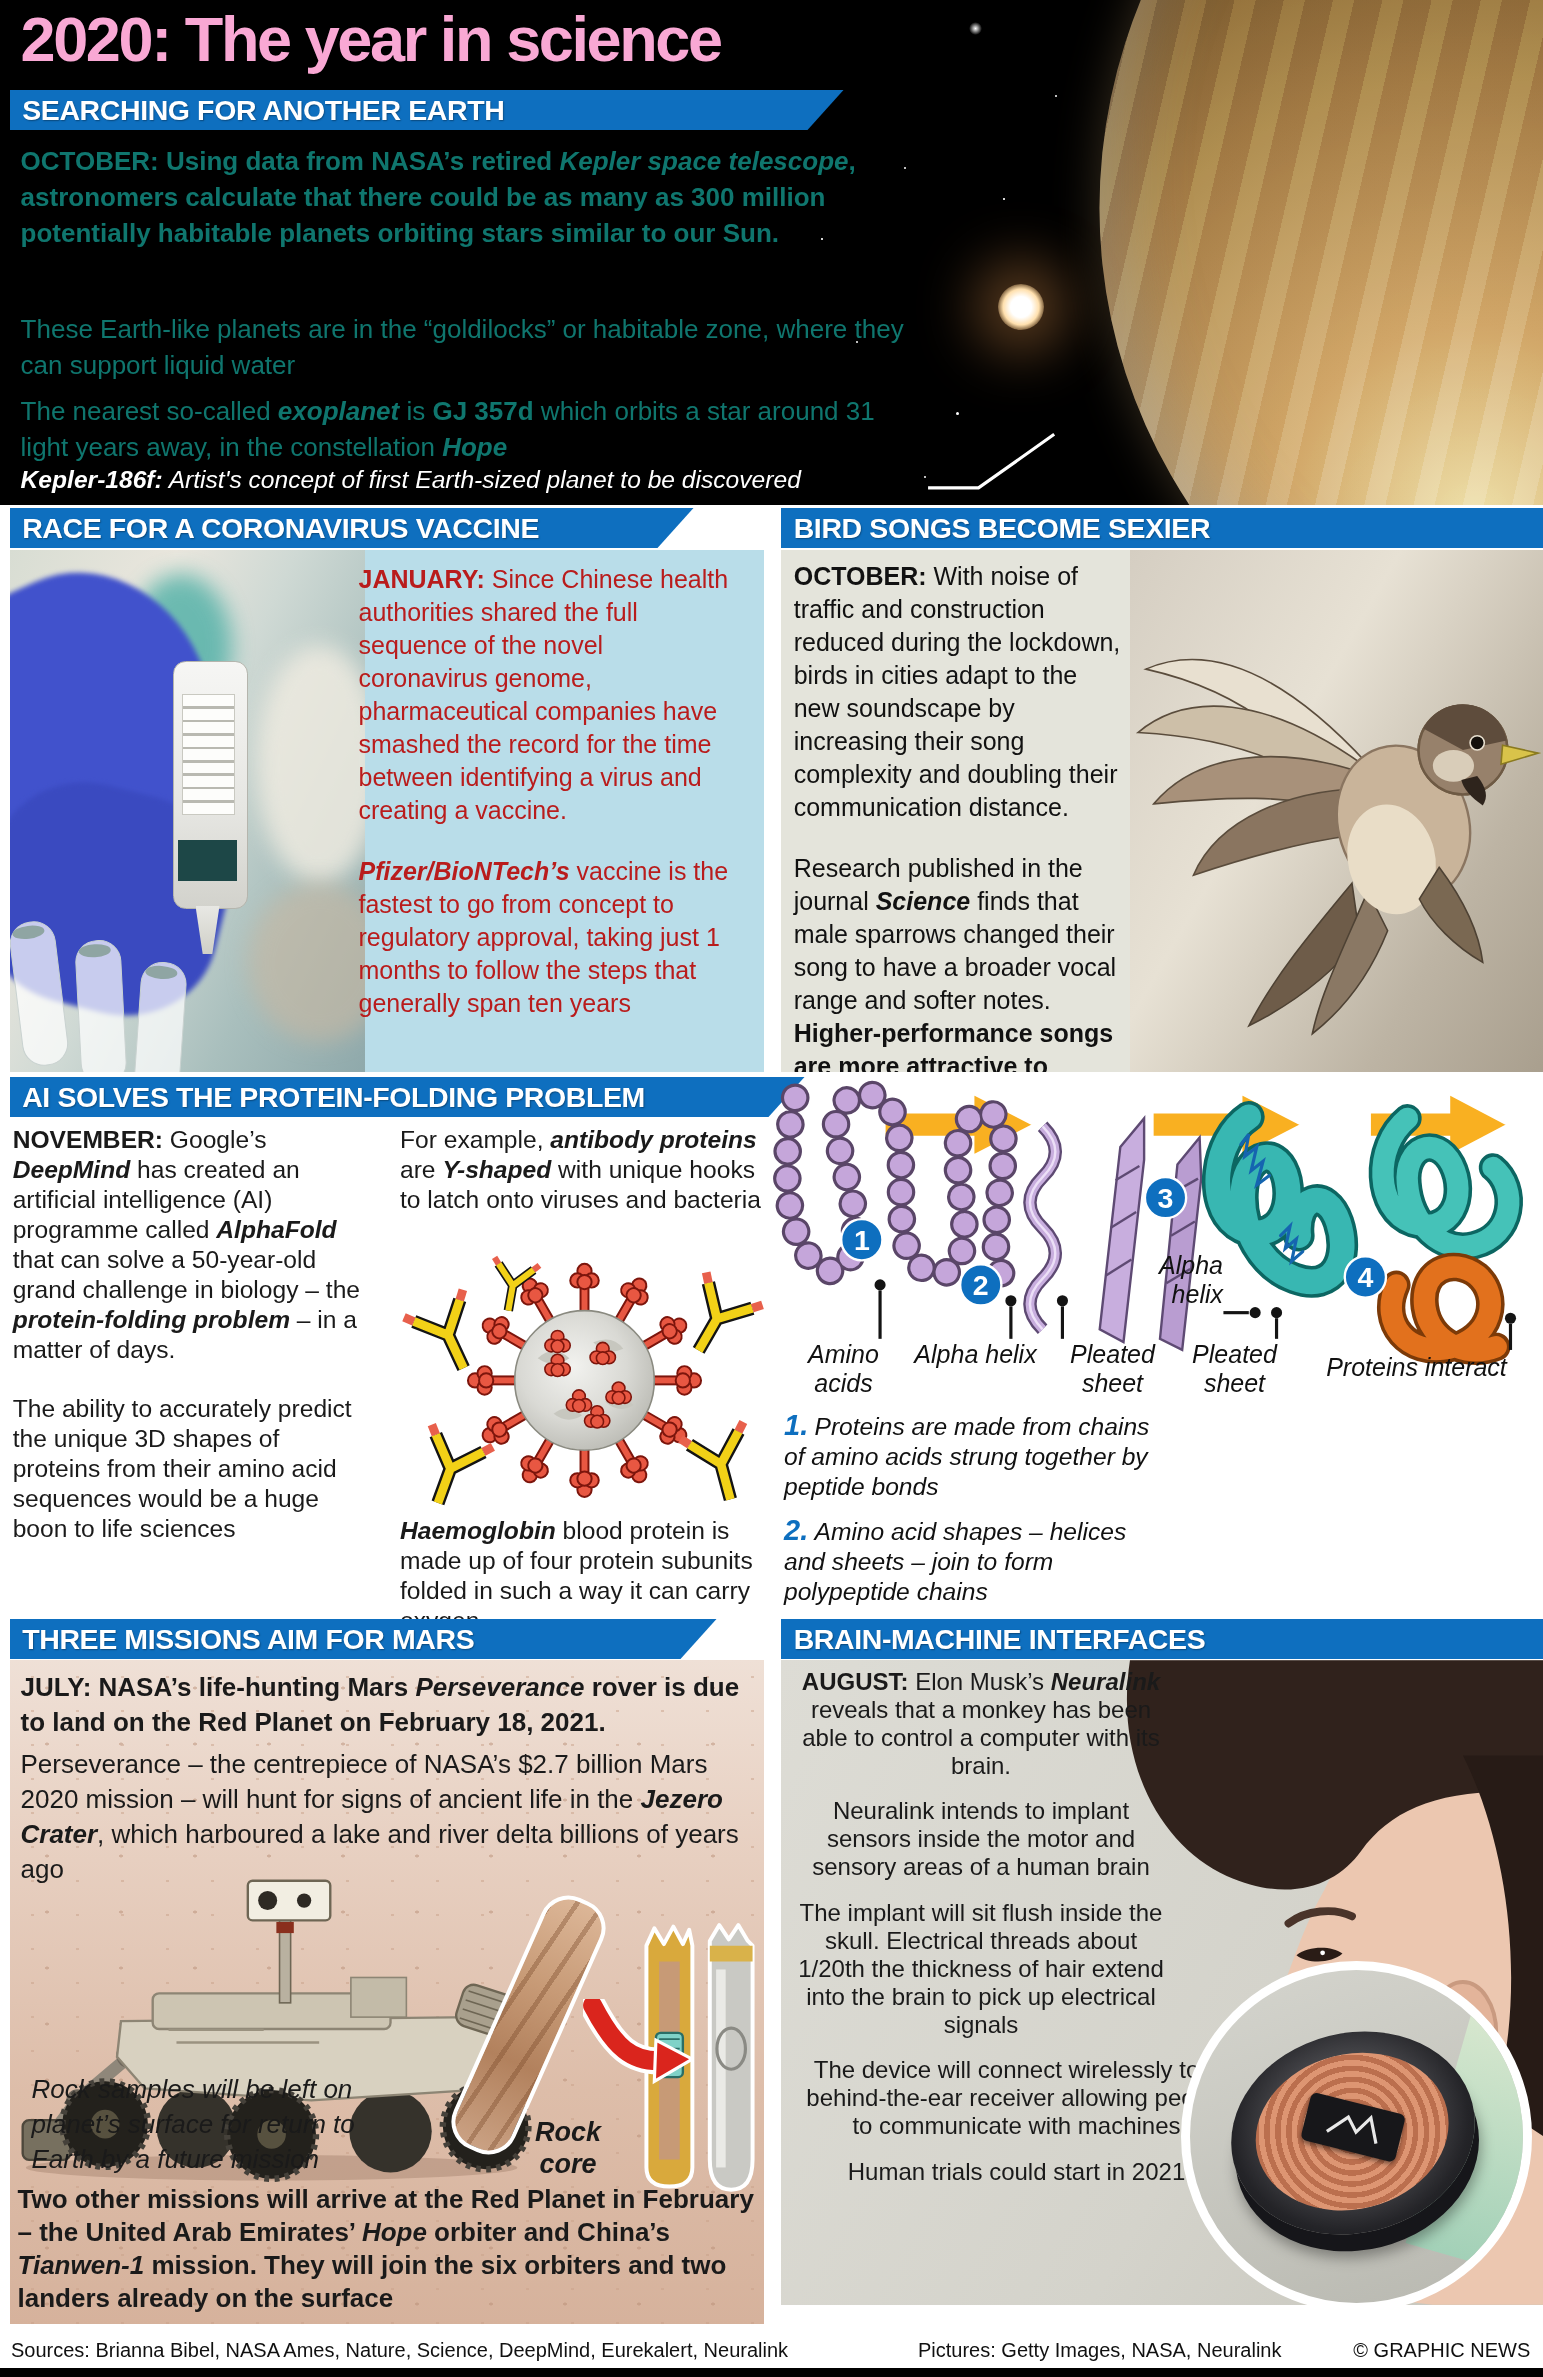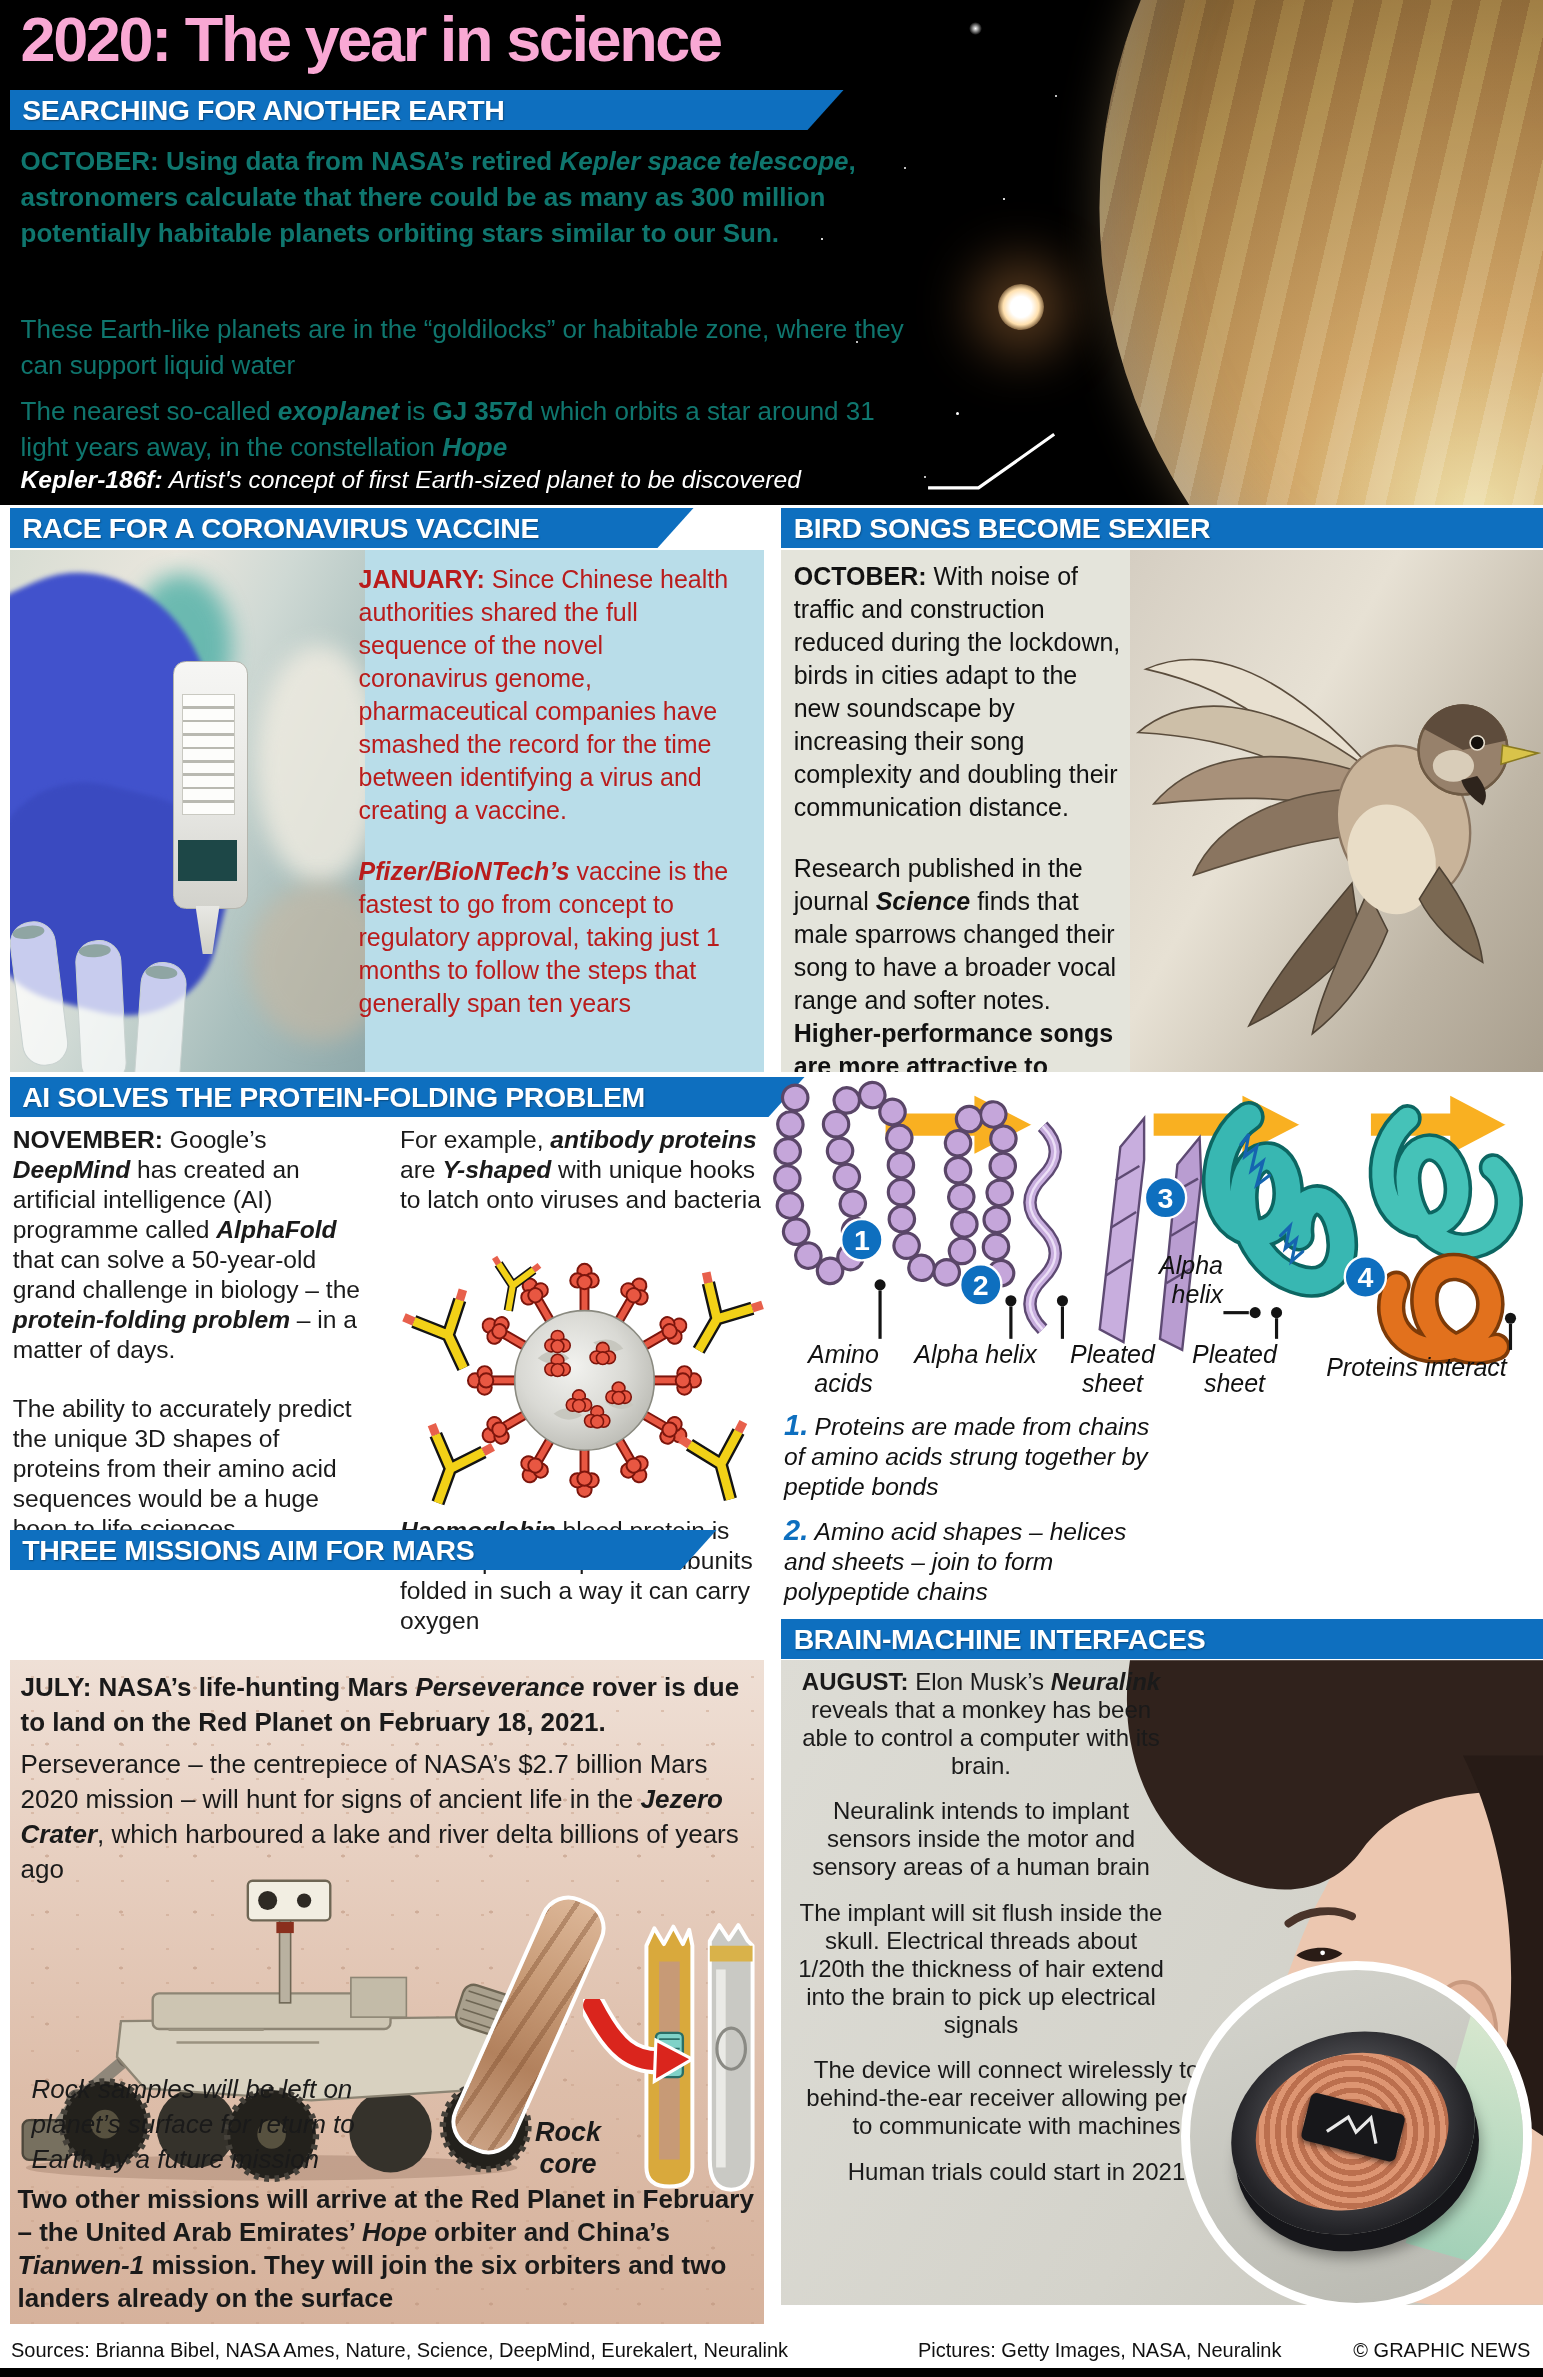--- a/index.html
+++ b/index.html
@@ -465,21 +465,21 @@
 
   <div class="step-col" style="left:784px;top:1410px;width:374px;">
     <div class="step">
       <span class="num">1.</span><span>Proteins are made from chains of amino acids strung together by peptide bonds</span>
     </div>
     <div class="step">
       <span class="num">2.</span><span>Amino acid shapes – helices and sheets – join to form polypeptide chains</span>
     </div>
   </div>
 
-  <div class="banner slant abs" style="left:9.5px;top:1530px;width:707px;">THREE MISSIONS AIM FOR MARS</div>
+  <div class="banner slant abs" style="left:9.5px;top:1619px;width:707px;">THREE MISSIONS AIM FOR MARS</div>
   <div class="banner abs" style="left:781px;top:1619px;width:762px;">BRAIN-MACHINE INTERFACES</div>
 
   <div id="mars-box" class="abs contentbox">
     <div class="rocks"></div>
     <div id="mars-p1" class="abs"><span class="b">JULY:</span><span class="b"> NASA’s life-hunting Mars </span><span class="bi">Perseverance</span><span class="b"> rover is due to land on the Red Planet on February 18, 2021.</span></div>
     <div id="mars-p2" class="abs"><span>Perseverance – the centrepiece of NASA’s $2.7 billion Mars 2020 mission – will hunt for signs of ancient life in the </span><span class="bi">Jezero Crater</span><span>, which harboured a lake and river delta billions of years ago</span></div>
 
     <svg id="rover-illo" class="abs" width="547" height="341" viewBox="0 0 690 430">
       <ellipse cx="330" cy="402" rx="310" ry="16" fill="rgba(94,62,40,0.2)"></ellipse>
       <path d="M150,262 L85,317 L55,357" stroke="#8f877a" stroke-width="16" fill="none" stroke-linecap="round"></path>

